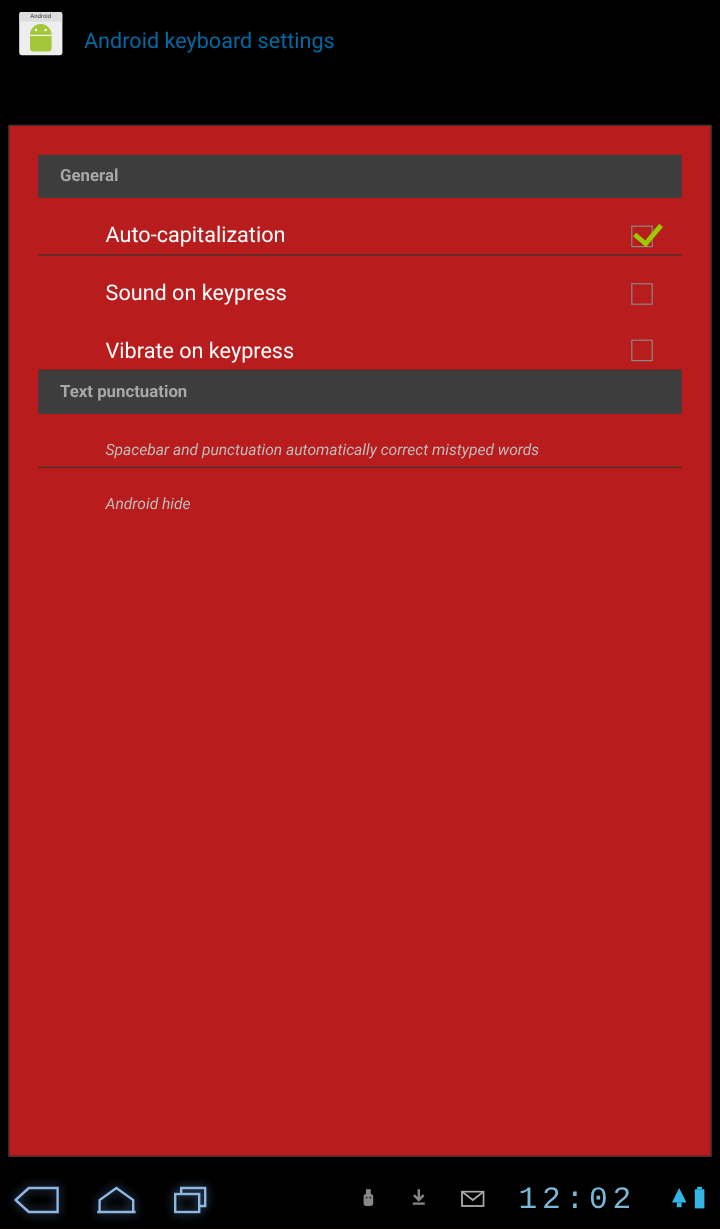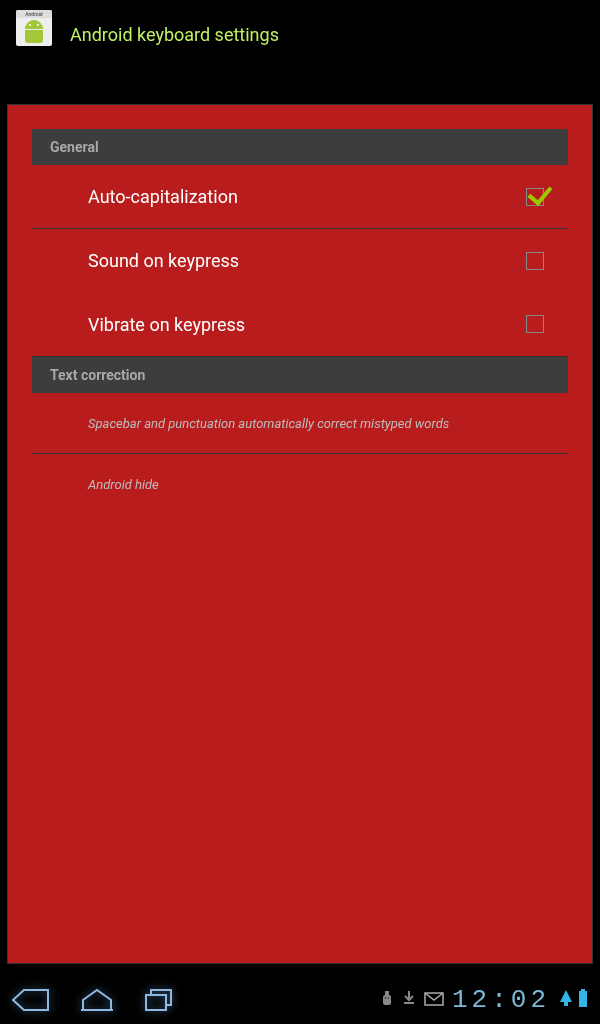--- a/index.html
+++ b/index.html
@@ -65,21 +65,21 @@
   .android-robot .head::after { right: 4px; }
   .android-robot .body {
     width: 18px; height: 13px;
     background: #a4c639;
     margin: 1px auto 0;
     border-radius: 0 0 3px 3px;
   }
   .header-title {
     font-size: 18px;
     font-weight: 400;
-    color: #bef264;
+    color: #0369a1;
     margin-top: 13px;
   }
   .panel {
     position: absolute;
     top: 104px;
     left: 7px;
     right: 7px;
     bottom: 60px;
     background: #b91c1c;
     border: 1px solid #333;
@@ -90,21 +90,21 @@
     font-size: 14px;
     font-weight: 700;
     padding: 10px 18px;
     margin: 24px 24px 0 24px;
   }
   .section-header.first { margin-top: 24px; }
   .section-header.tight { margin-top: 0; }
   .row {
     display: flex;
     align-items: center;
-    padding: 20px 24px 20px 56px;
+    padding: 20px 24px 4px 56px;
     border-bottom: 1px solid #333;
     margin: 0 24px;
     cursor: pointer;
     justify-content: flex-end;
   }
   .row.last { border-bottom: none; }
   .row-text {
     flex: 1;
   }
   .row-title {
@@ -151,21 +151,21 @@
   .nav-buttons {
     display: flex;
     gap: 30px;
     align-items: center;
   }
   .nav-btn svg { display: block; filter: drop-shadow(0 0 4px rgba(120,180,255,0.6)); }
   .status-area {
     margin-left: auto;
     display: flex;
     align-items: center;
-    gap: 8px;
+    gap: 28px;
   }
   .status-icon { color: #888; }
   .clock {
     font-family: "Courier New", monospace;
     font-size: 26px;
     color: #7ab8d8;
     letter-spacing: 4px;
     font-weight: 300;
   }
   .wifi-batt { display: flex; align-items: center; gap: 4px; }
@@ -201,21 +201,21 @@
     <div class="checkbox"></div>
   </div>
 
   <div class="row">
     <div class="row-text">
       <div class="row-title">Vibrate on keypress</div>
     </div>
     <div class="checkbox"></div>
   </div>
 
-  <div class="section-header tight">Text correction</div>
+  <div class="section-header tight">Text punctuation</div>
 
   <div class="row">
     <div class="row-text">
       <div class="row-subtitle">Spacebar and punctuation automatically correct mistyped words</div>
     </div>
   </div>
 
   <div class="row last">
     <div class="row-text">
       <div class="row-subtitle">Android hide</div>

